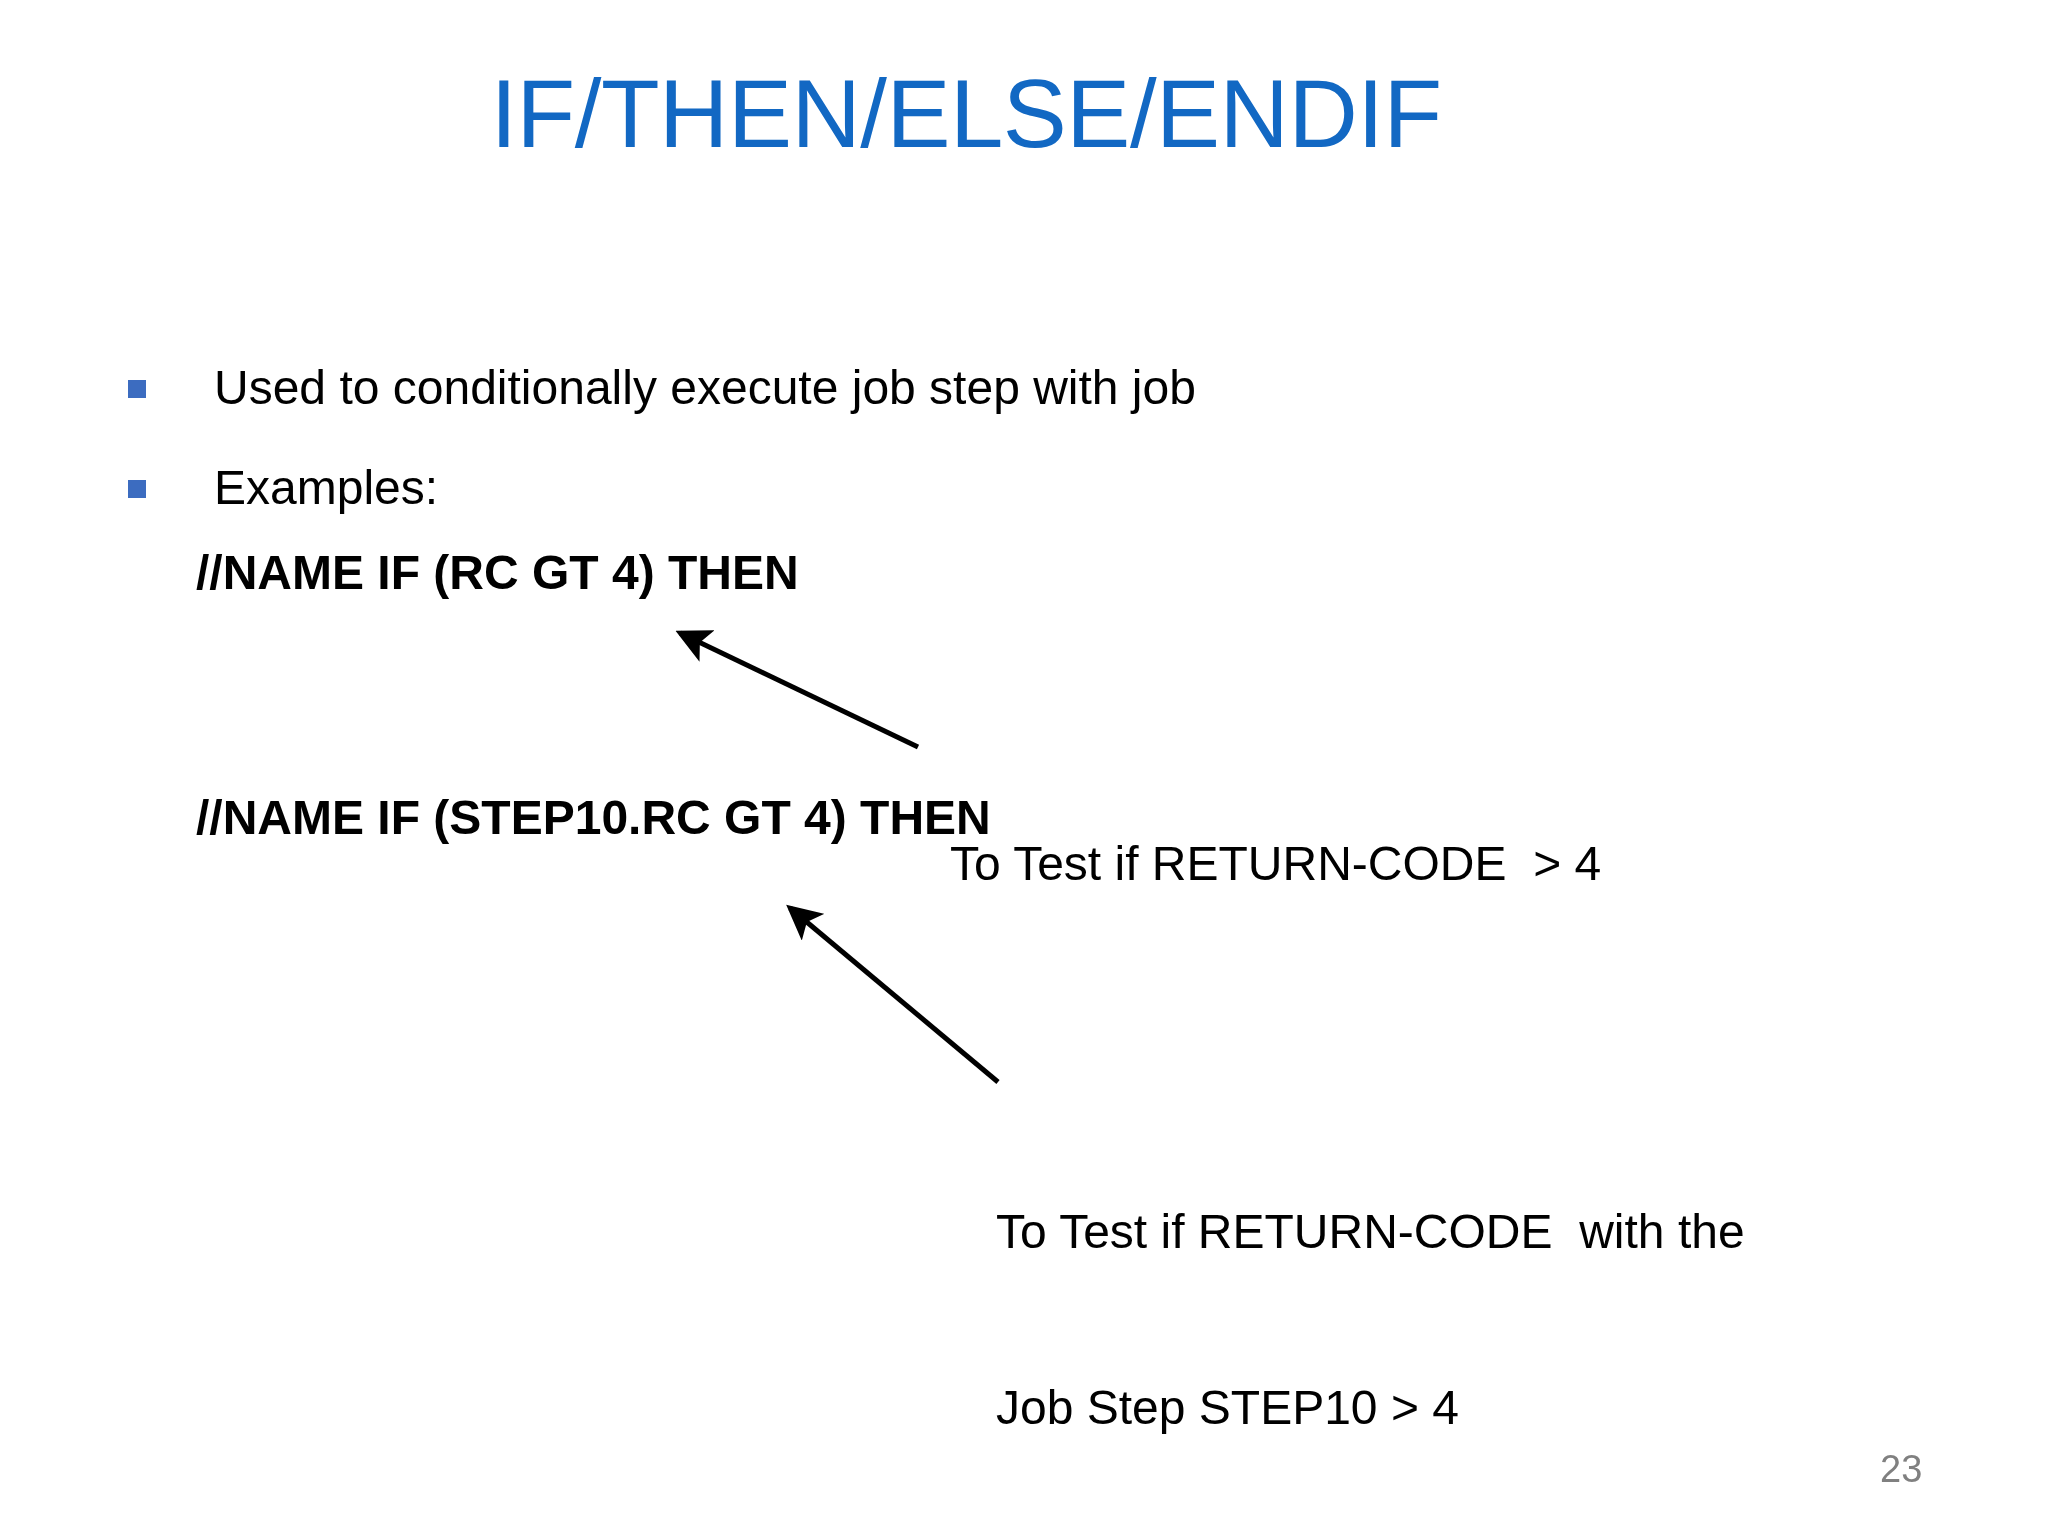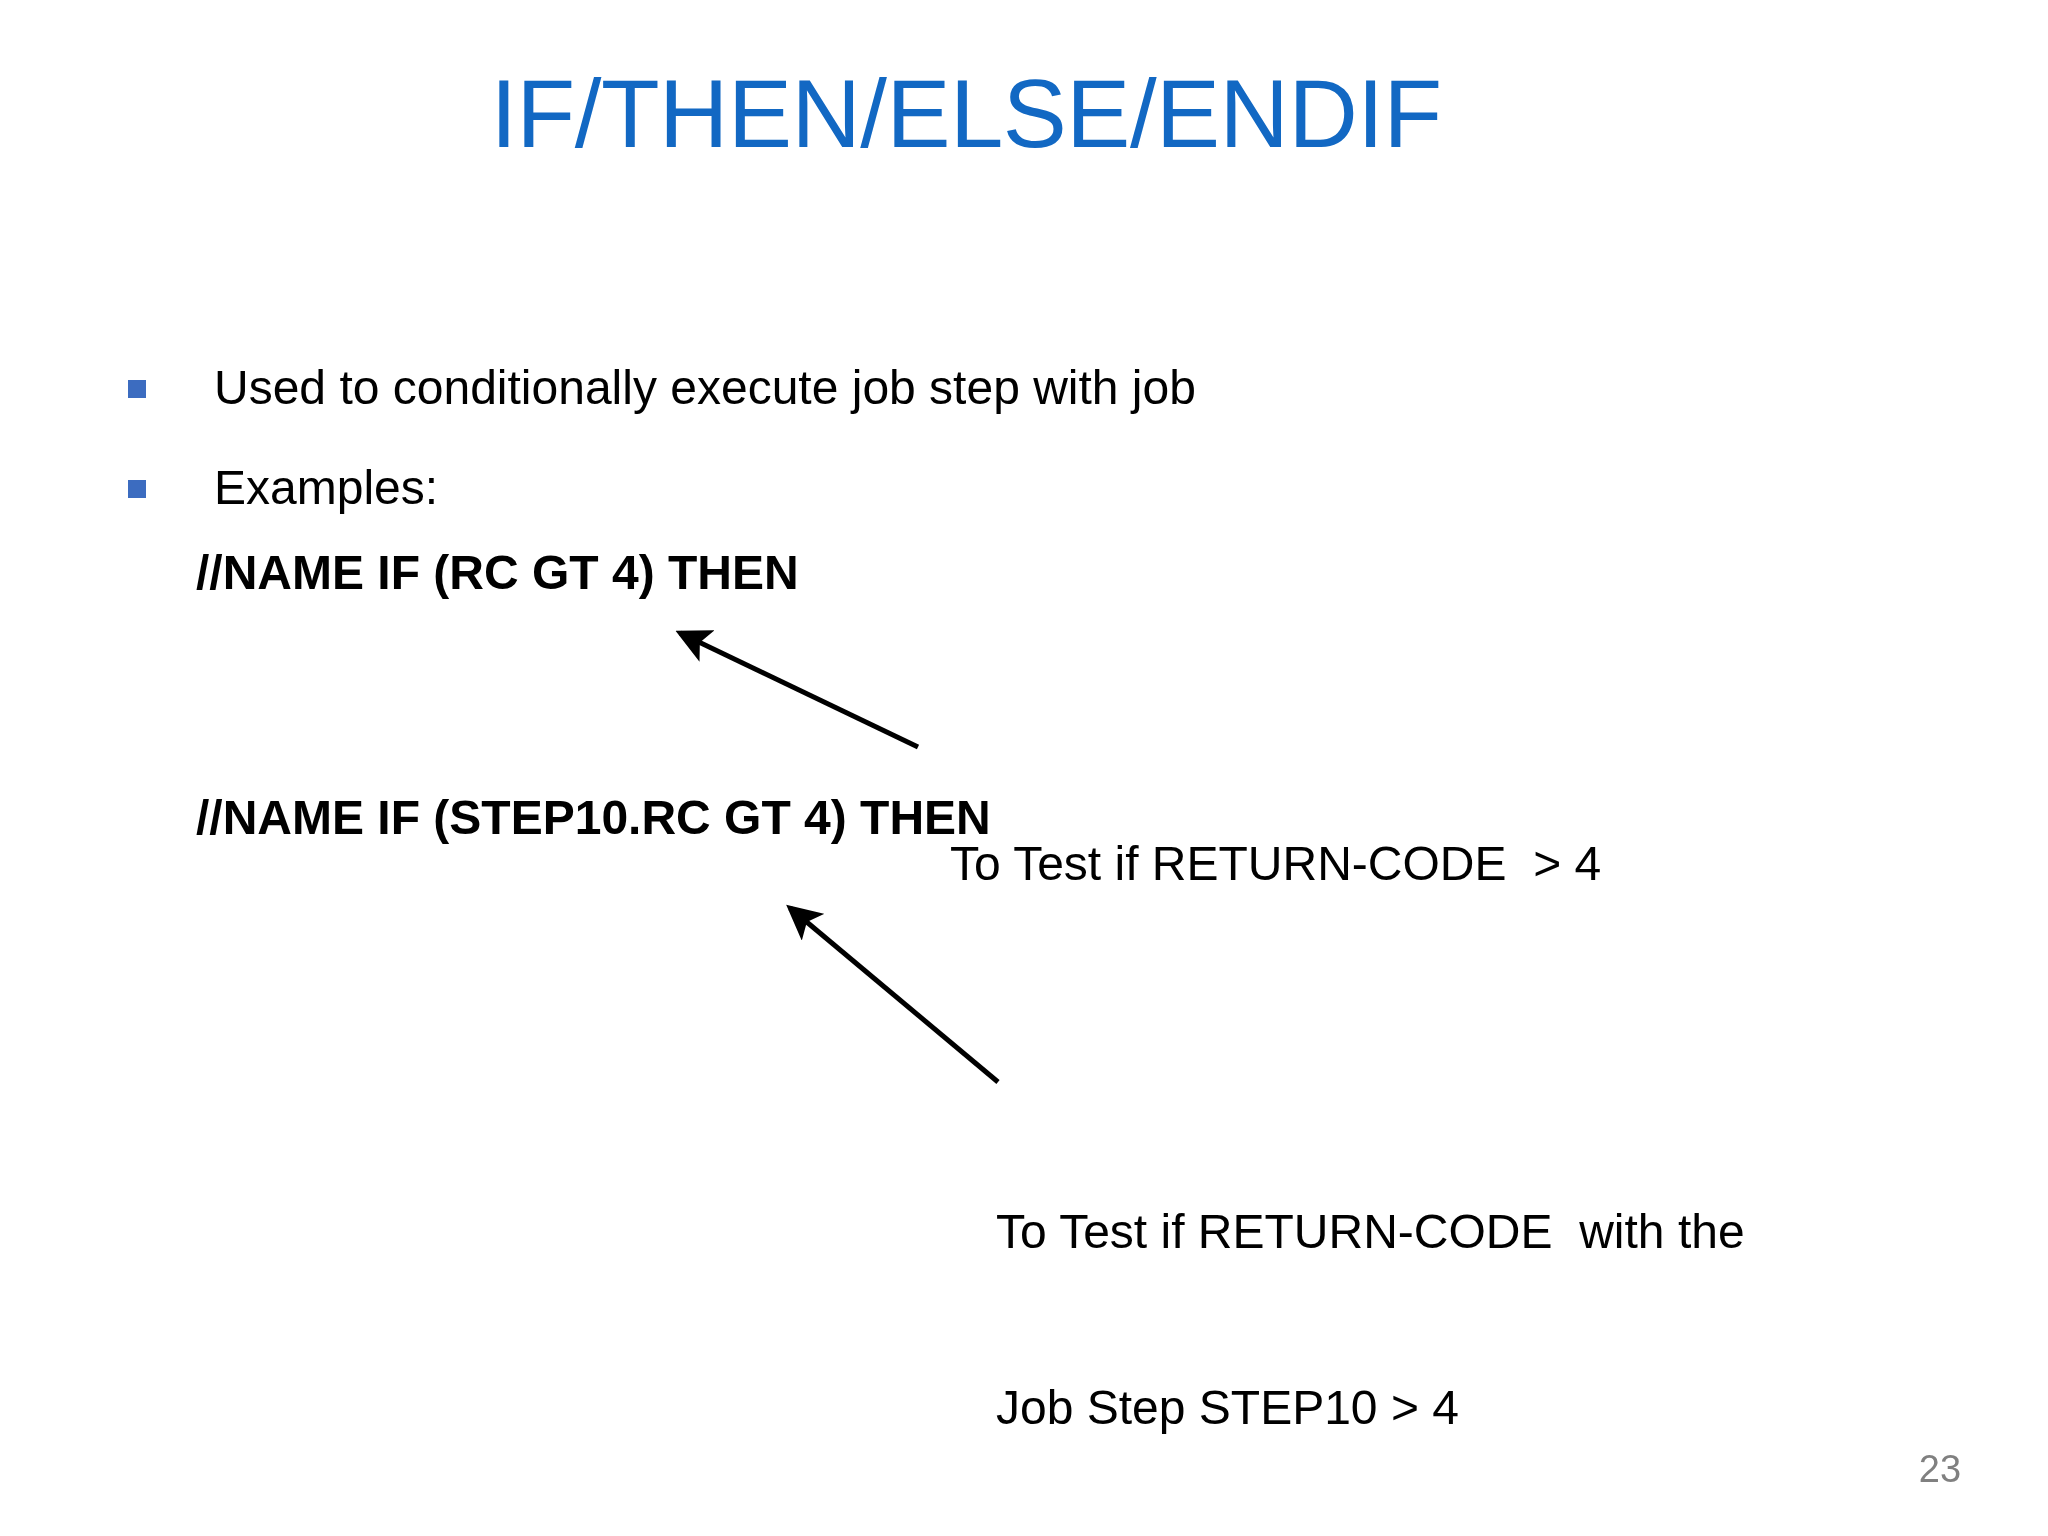--- a/index.html
+++ b/index.html
@@ -90,21 +90,21 @@
   #arrow-2 { left: 780px; top: 900px; }
 
   
   #page-number {
     position: absolute;
     left: 1880px;
     top: 1448px;
     width: 120px;
     font-size: 38px;
     color: #808080;
-    text-align: center;
+    text-align: left;
     font-weight: 400;
   }
 </style>
 </head>
 <body>
 
 <div id="slide">
 
   <div id="slide-title">IF/THEN/ELSE/ENDIF</div>
 

